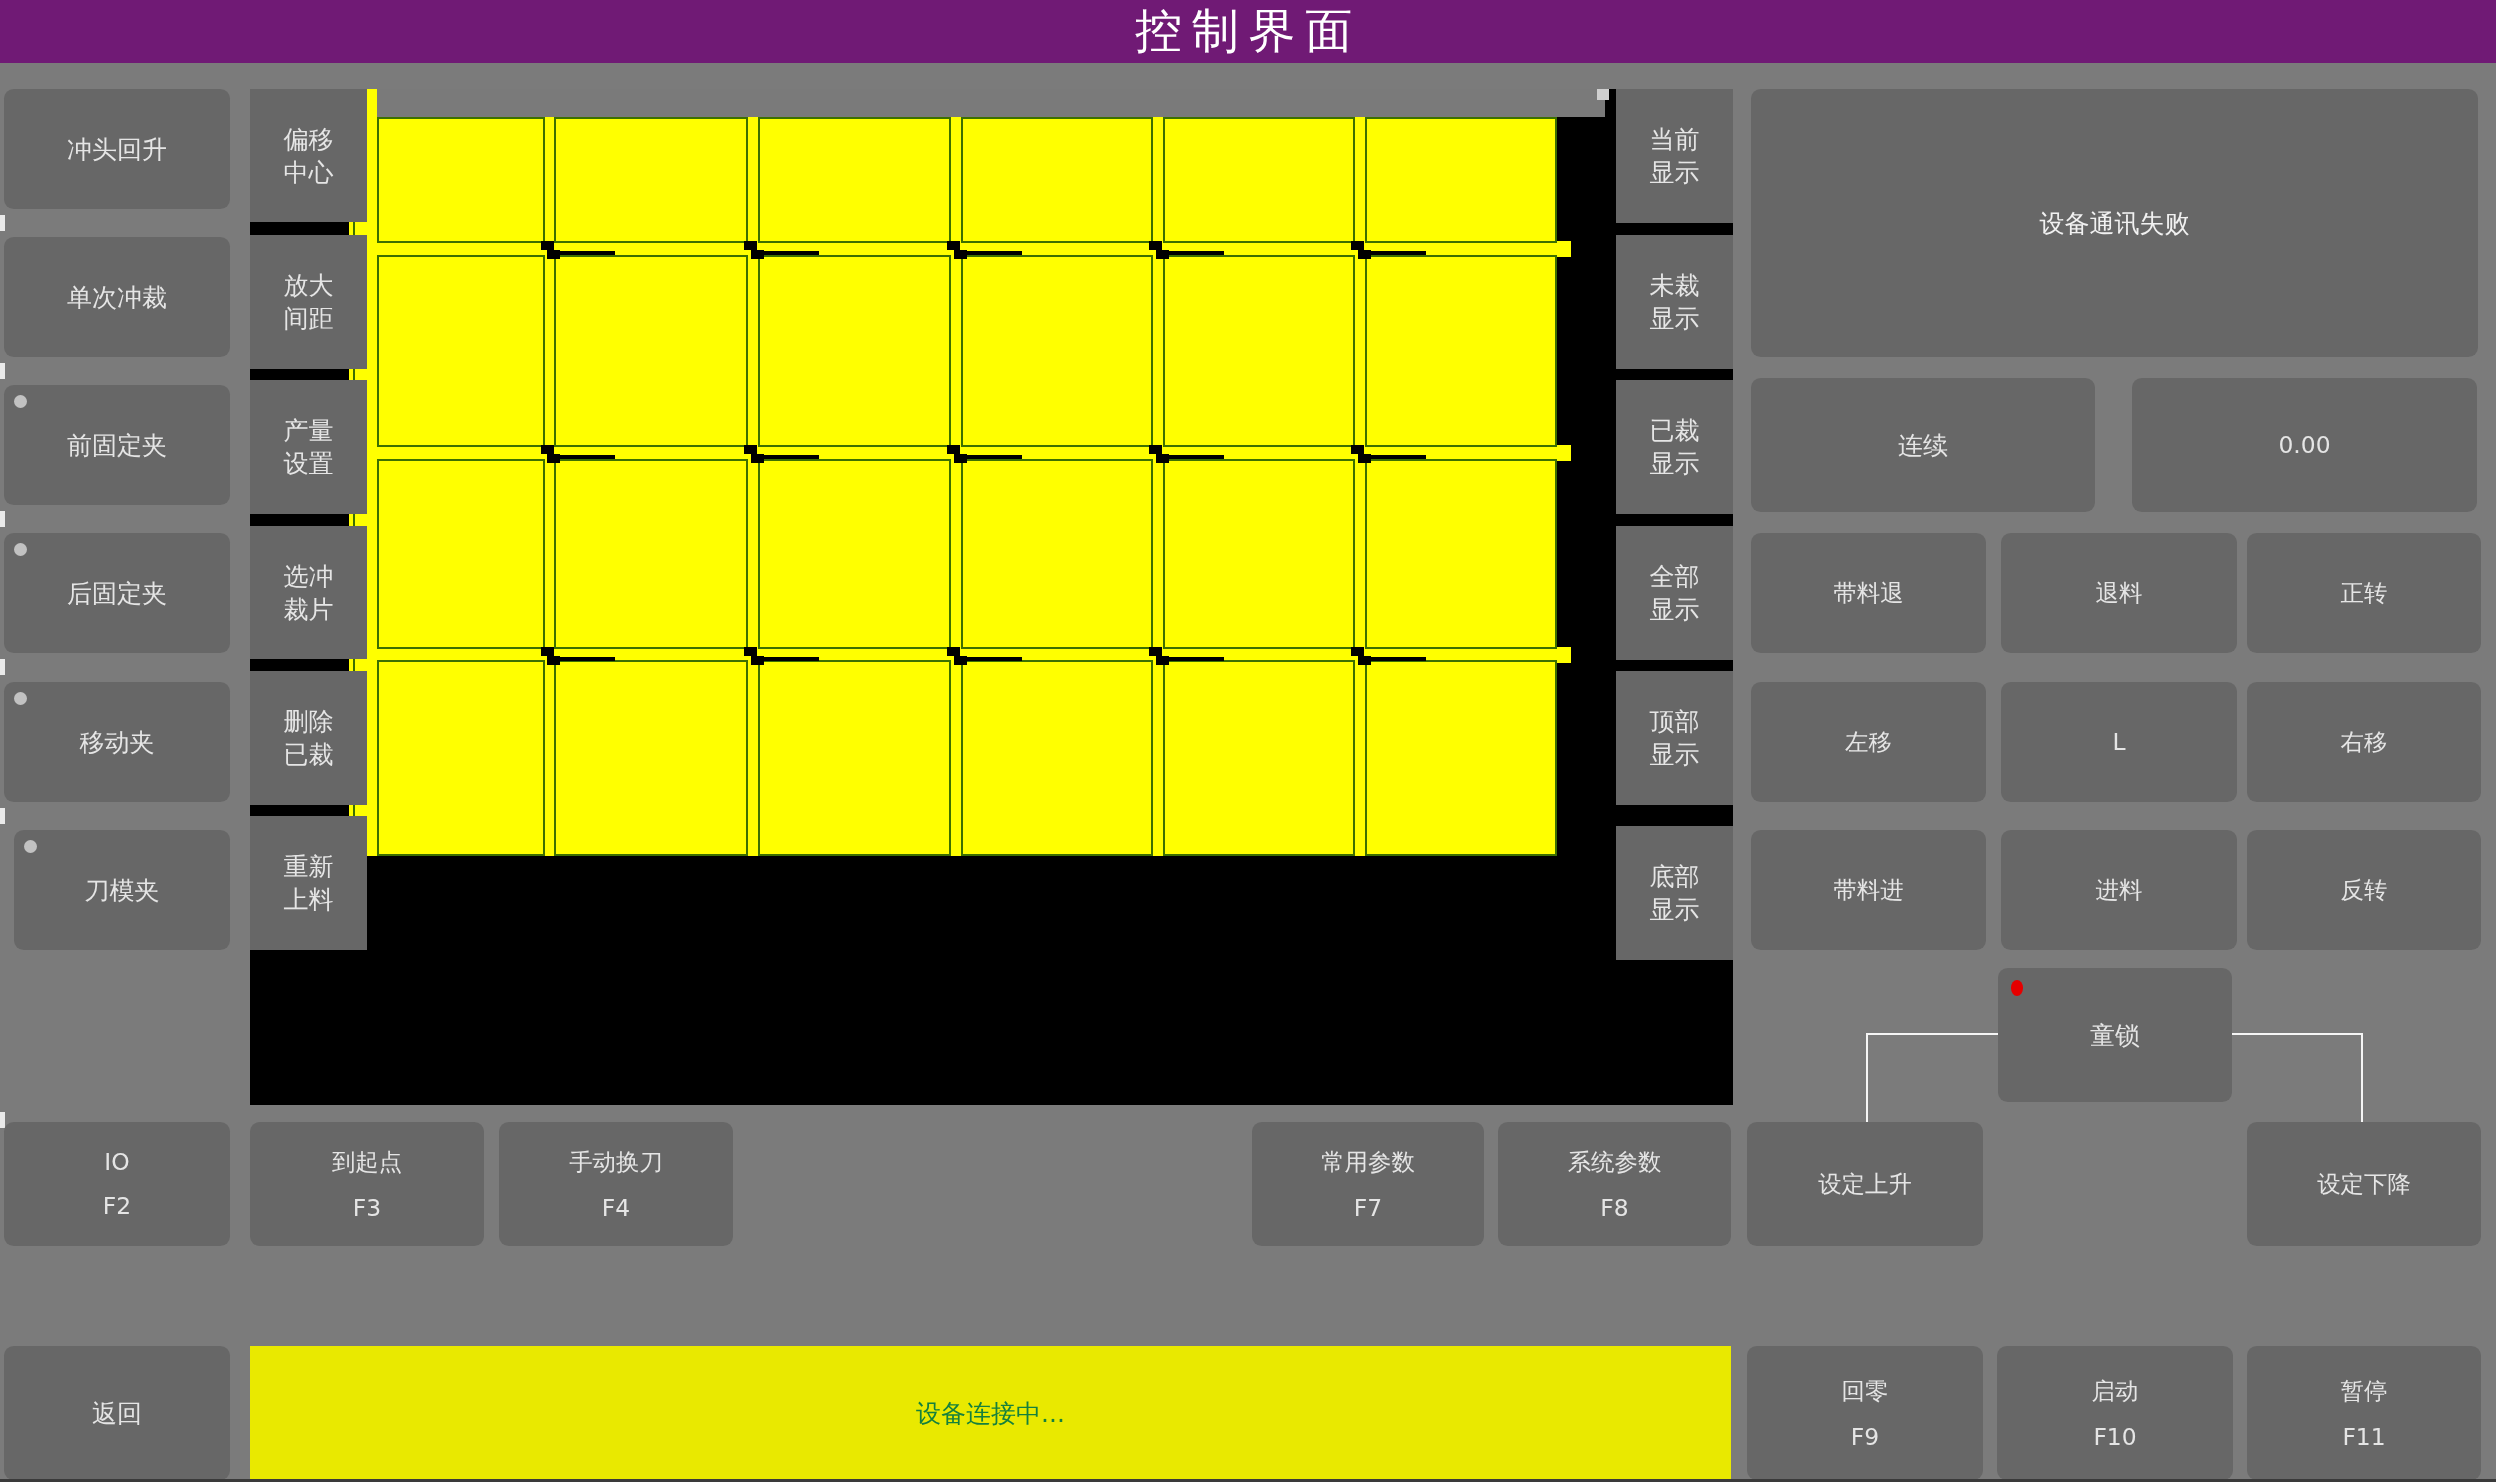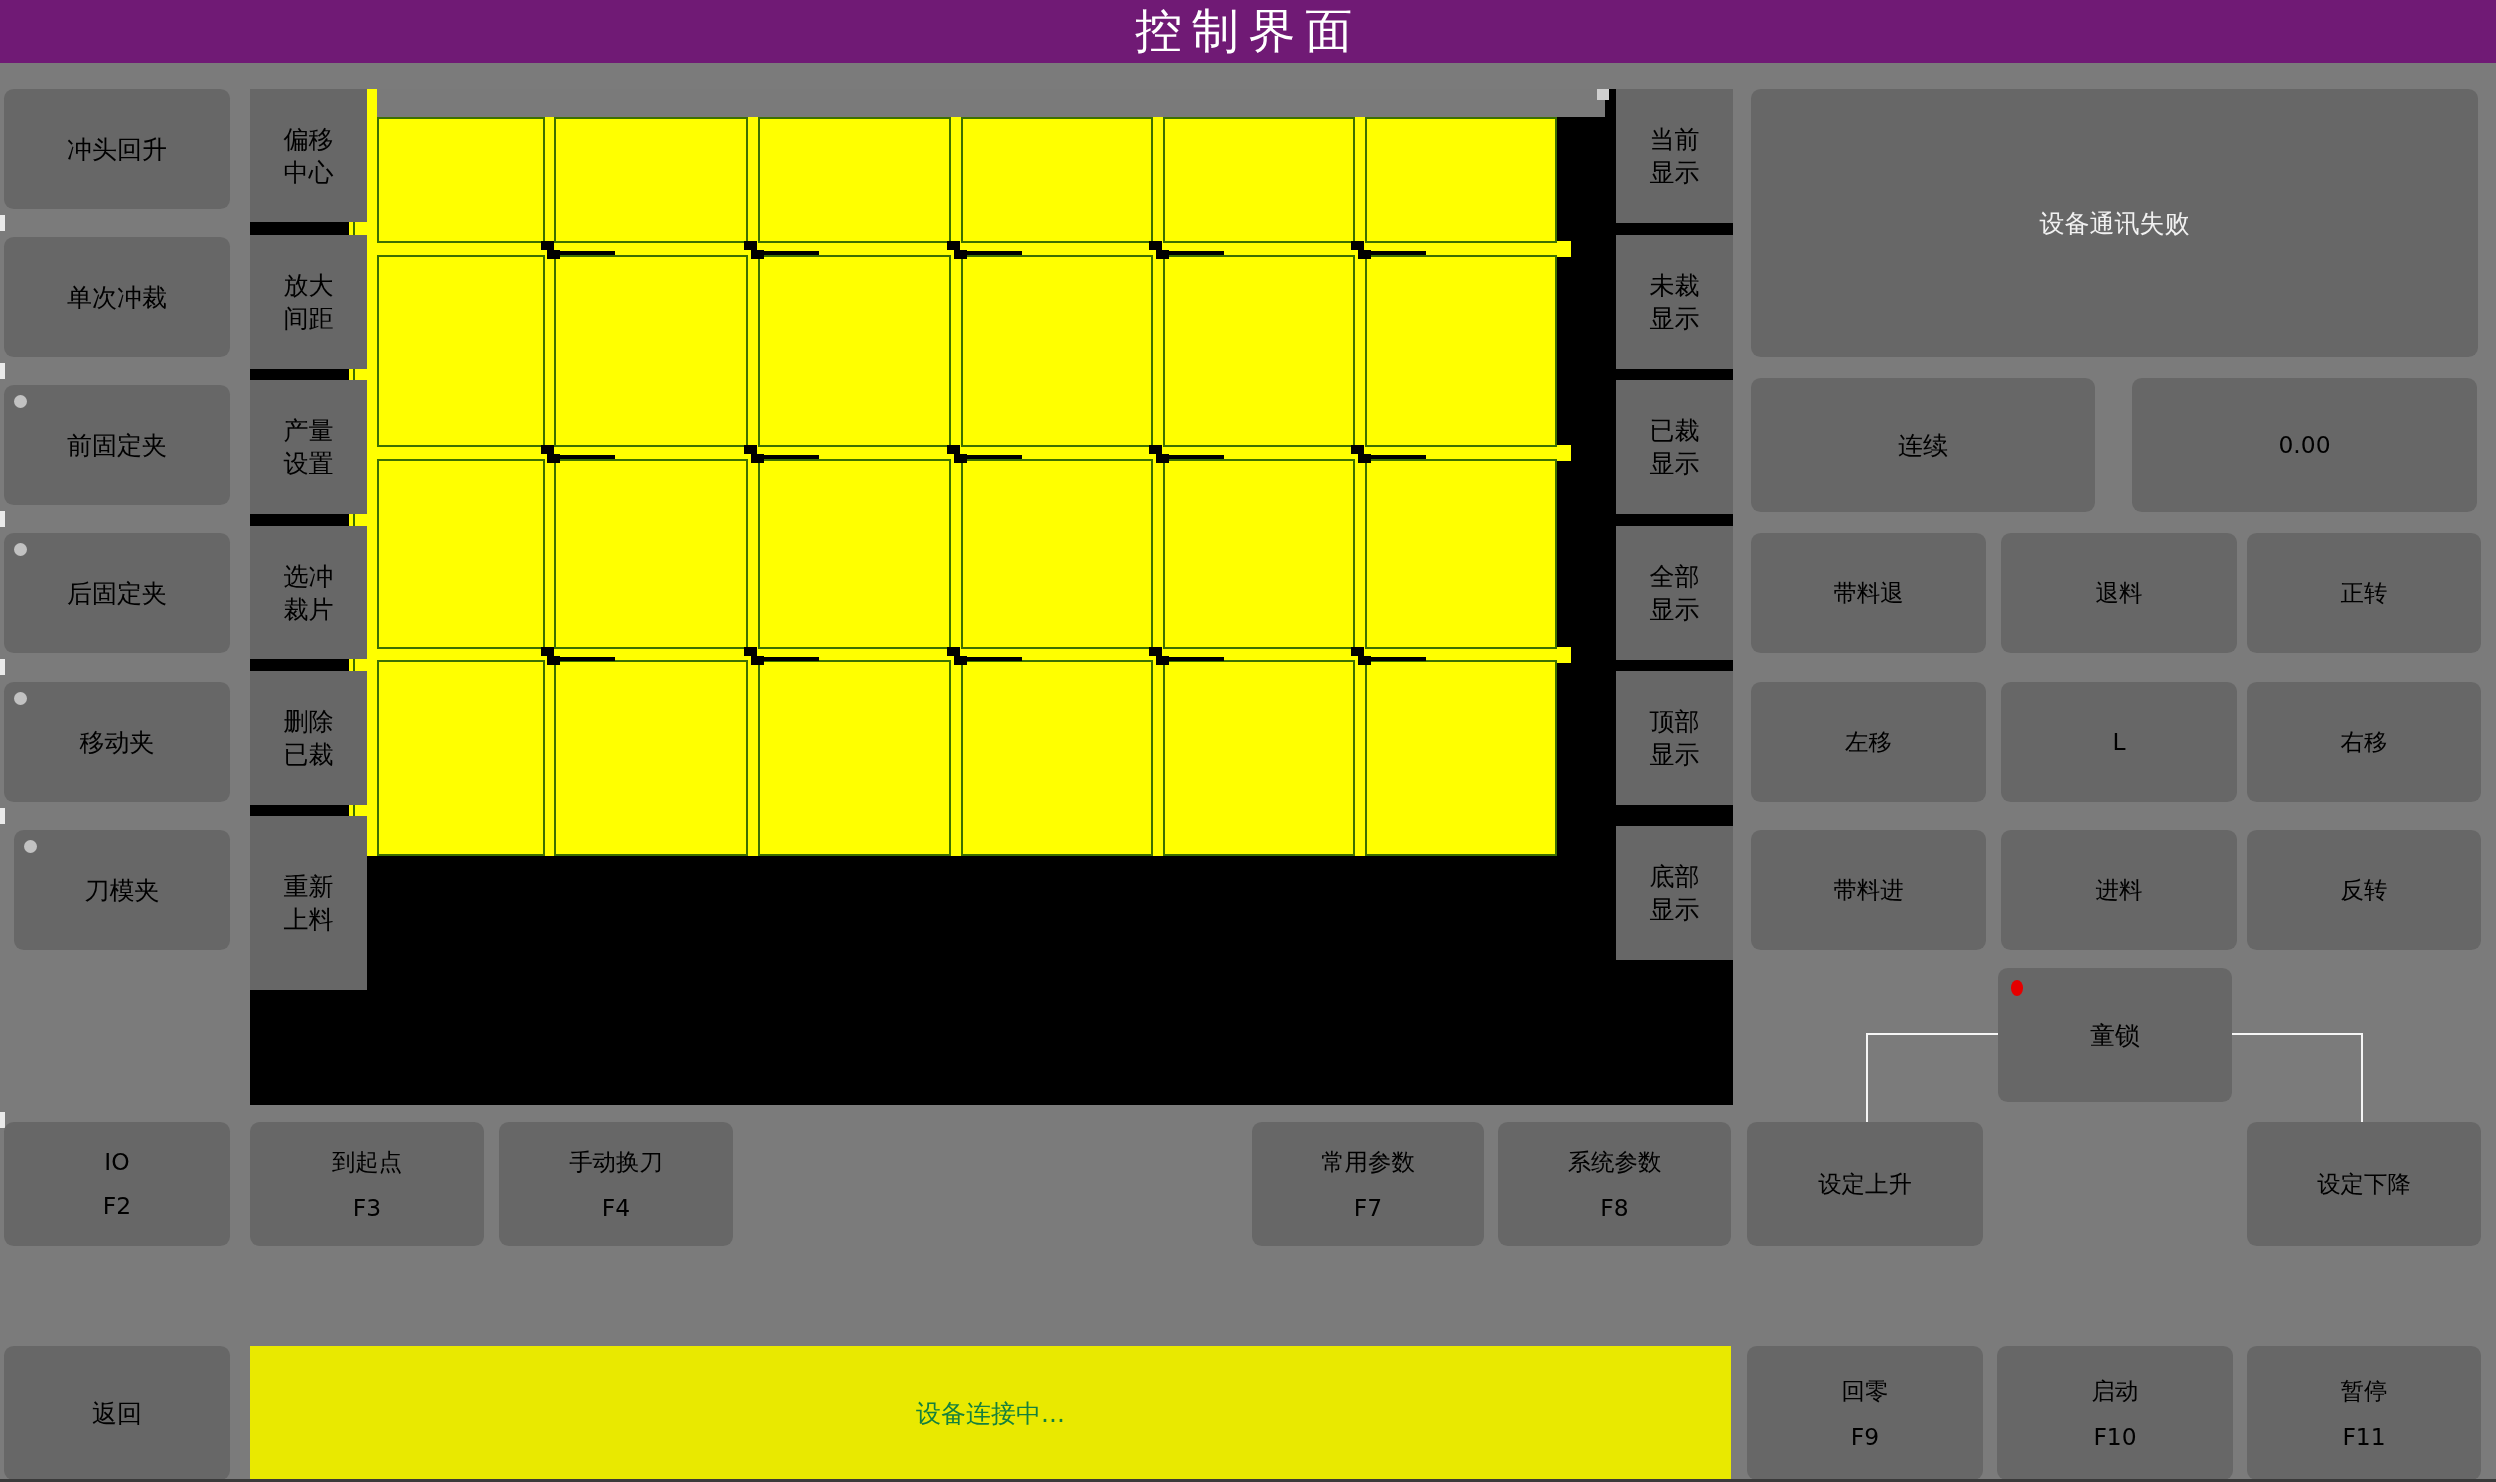--- a/index.html
+++ b/index.html
@@ -1,21 +1,21 @@
 <!DOCTYPE html>
 <html><head>
 <meta charset="utf-8">
 <style>
   html,body{margin:0;padding:0;background:#7b7b7b;}
   #screen{position:relative;width:2497px;height:1482px;background:#7b7b7b;overflow:hidden;
           font-family:"DejaVu Sans","Liberation Sans",sans-serif;}
   .abs{position:absolute;}
   .titlebar{left:0;top:0;width:2497px;height:63px;background:#701a75;display:flex;align-items:center;justify-content:center;}
   .title-text{font-family:"DejaVu Serif","Liberation Serif",serif;font-size:47px;color:#ffffff;letter-spacing:9.8px;}
-  .btn{background:#676767;color:#000000;display:flex;align-items:center;justify-content:center;
+  .btn{background:#676767;color:#e5e5e5;display:flex;align-items:center;justify-content:center;
        text-align:left;box-sizing:border-box;}
   .rounded{border-radius:9.8px;}
   .pre{white-space:pre-line;}
   .fs26{font-size:25px;}
   .fs24{font-size:23.4px;}
   .lh34{line-height:33px;}
   .fk{flex-direction:column;}
   .fk .fk-key{margin-top:15.6px;}
   .dot{position:absolute;left:9.8px;top:9.8px;width:13.7px;height:13.7px;border-radius:50%;background:#c2c2c2;}
   .tick{position:absolute;left:0;width:4.9px;height:15.6px;background:#eaeaea;}
@@ -176,21 +176,21 @@
       <div class="abs btn fs26 lh34 pre" style="left: 250px; top: 526px; width: 117px; height: 134px;">选冲
 裁片</div>
       <div class="sep-black" style="left: 250px; top: 659px; width: 99px; height: 11.7px;"></div>
       <div class="sep-yellow" style="left: 349px; top: 659px; width: 17.6px; height: 11.7px;"></div>
       <div class="sep-green" style="left: 353px; top: 659px; width: 2px; height: 11.7px;"></div>
       <div class="abs btn fs26 lh34 pre" style="left: 250px; top: 671px; width: 117px; height: 134px;">删除
 已裁</div>
       <div class="sep-black" style="left: 250px; top: 805px; width: 99px; height: 11.7px;"></div>
       <div class="sep-yellow" style="left: 349px; top: 805px; width: 17.6px; height: 11.7px;"></div>
       <div class="sep-green" style="left: 353px; top: 805px; width: 2px; height: 11.7px;"></div>
-      <div class="abs btn fs26 lh34 pre" style="left: 250px; top: 816px; width: 117px; height: 174px;">重新
+      <div class="abs btn fs26 lh34 pre" style="left: 250px; top: 816px; width: 117px; height: 134px;">重新
 上料</div>
     </div>
 
   <div id="colD">
       <div class="abs btn fs26 lh34 pre" style="left: 1616px; top: 89px; width: 117px; height: 134px;">当前
 显示</div>
       <div class="abs btn fs26 lh34 pre" style="left: 1616px; top: 235px; width: 117px; height: 134px;">未裁
 显示</div>
       <div class="abs btn fs26 lh34 pre" style="left: 1616px; top: 380px; width: 117px; height: 134px;">已裁
 显示</div>

